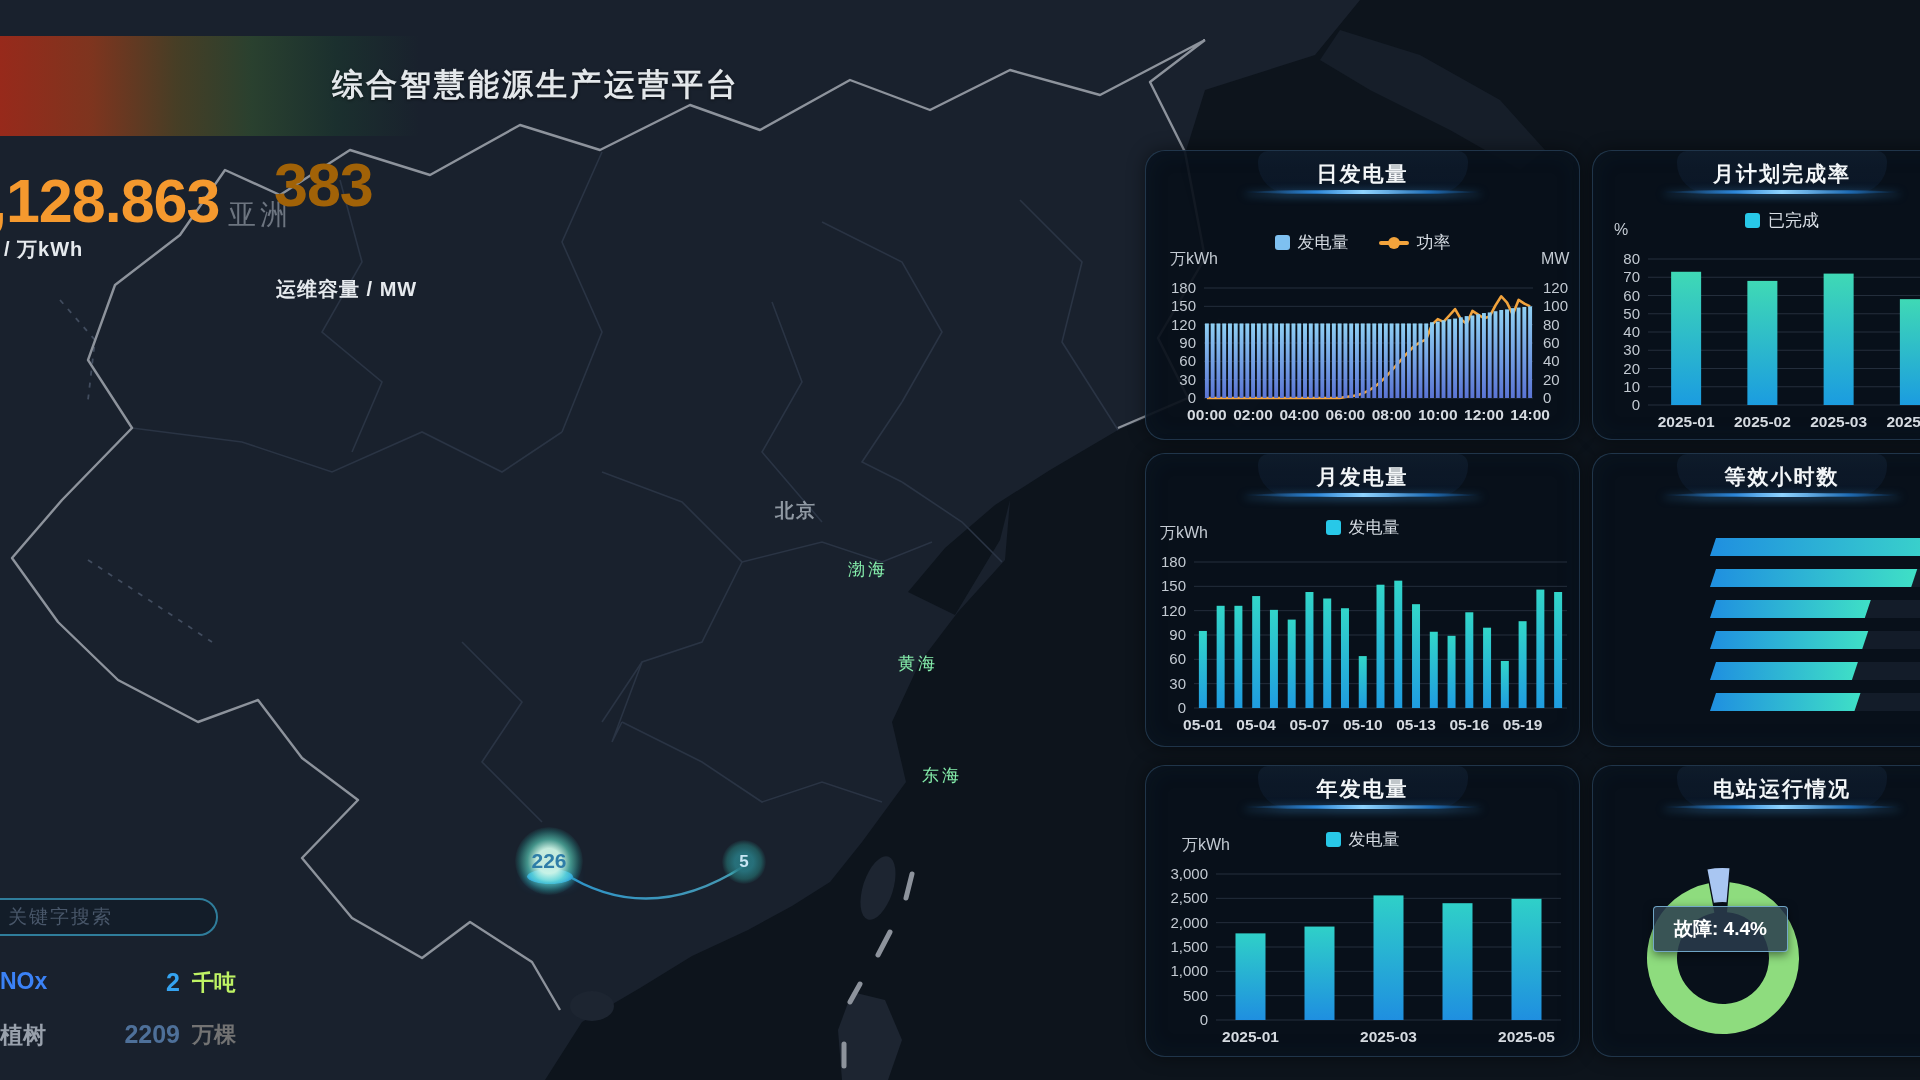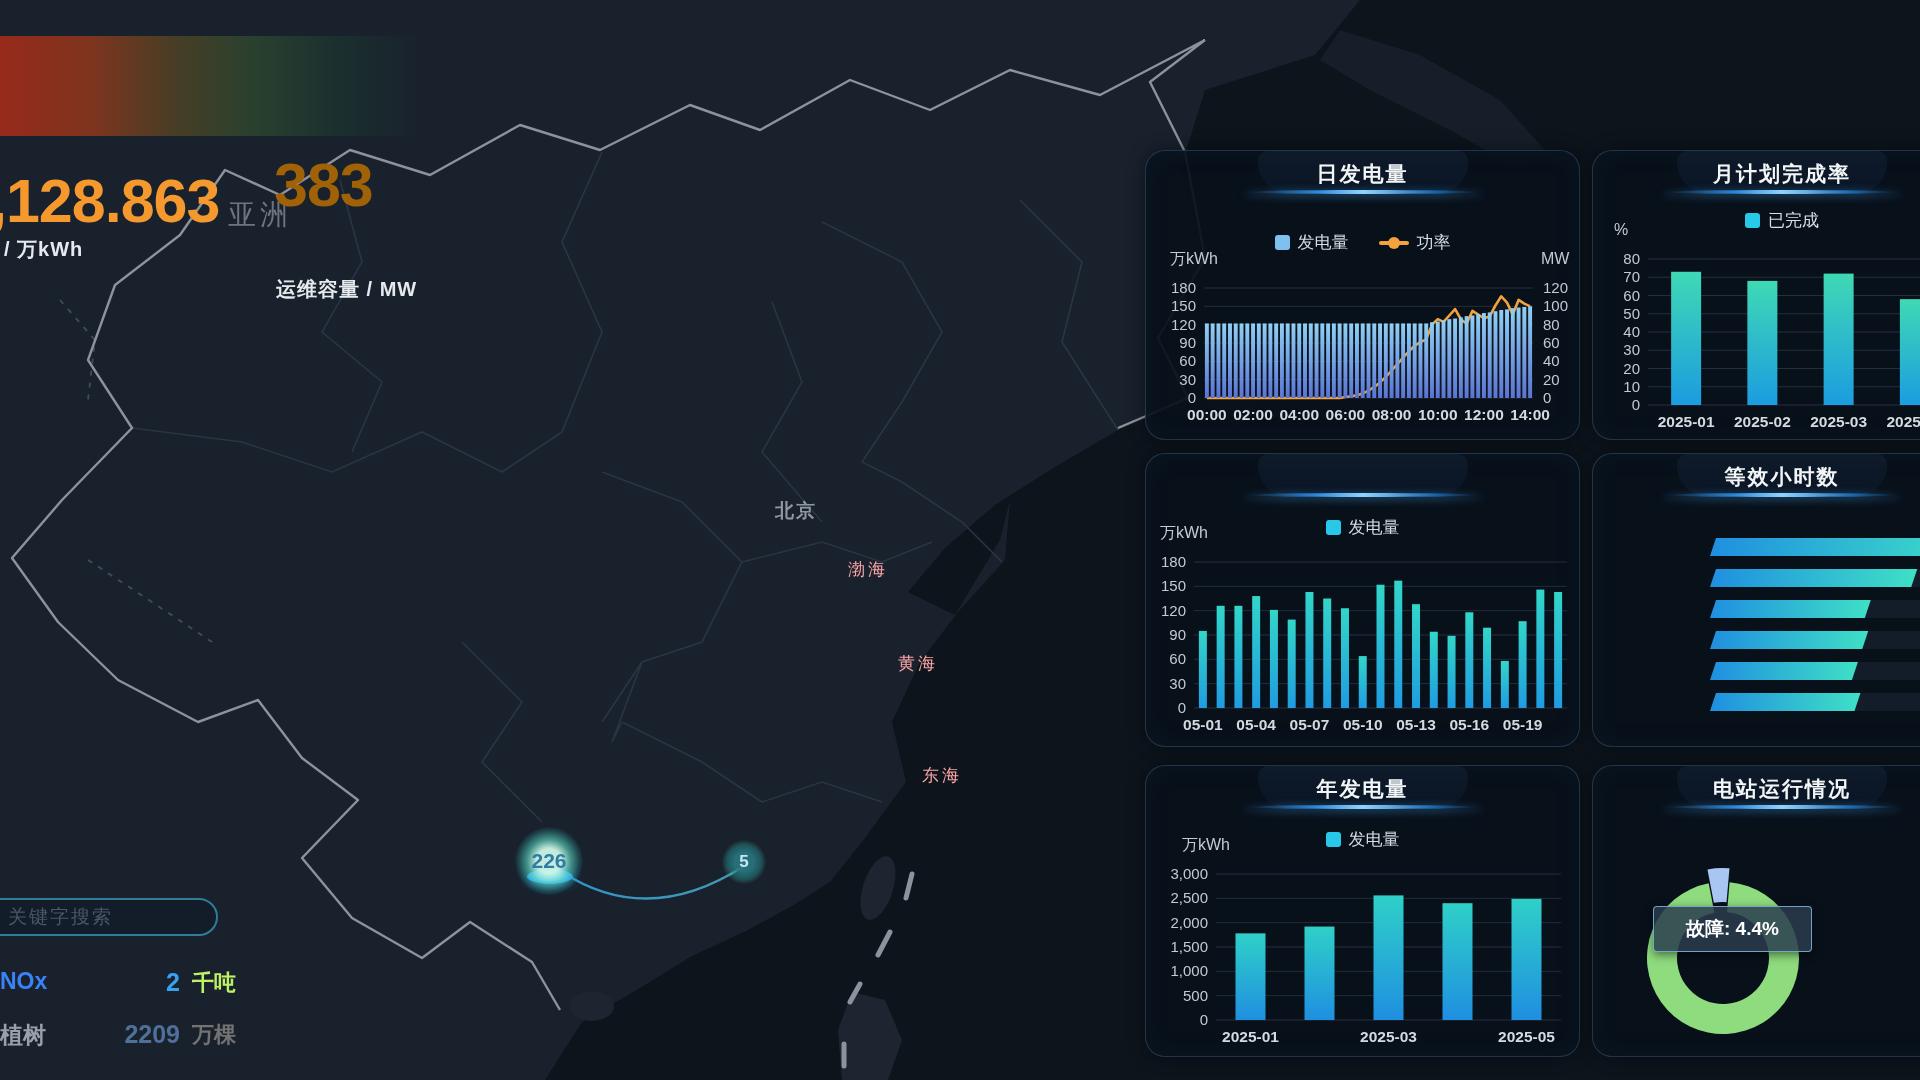--- a/index.html
+++ b/index.html
@@ -5,21 +5,21 @@
   * { margin:0; padding:0; box-sizing:border-box; }
   html,body { width:1920px; height:1080px; overflow:hidden; background:#0d141c;
               font-family:"Liberation Sans","DejaVu Sans",sans-serif; }
   #stage { position:relative; width:1920px; height:1080px; overflow:hidden; }
 
   
   #mapsvg { position:absolute; left:0; top:0; }
   .map-label { position:absolute; color:#4c5560; pointer-events:none; }
   .lbl-continent { font-size:28px; color:#6d7580; letter-spacing:4px; }
   .lbl-city { font-size:19px; color:#9099a3; letter-spacing:2px; }
-  .lbl-sea { font-size:17px; color:#fca5a5; letter-spacing:3px; }
+  .lbl-sea { font-size:17px; color:#86efac; letter-spacing:3px; }
 
   
   .heat-strip { position:absolute; left:0; top:36px; width:420px; height:100px;
     background:linear-gradient(90deg, rgba(158,42,26,.95), rgba(143,56,28,.85) 22%,
       rgba(90,74,34,.7) 42%, rgba(52,84,48,.62) 60%, rgba(30,70,48,.4) 80%, rgba(20,50,40,0));
   }
 
   .main-title { position:absolute; left:332px; top:64px; font-size:31px; font-weight:bold;
     color:#e3e7ea; letter-spacing:3px; text-shadow:0 1px 3px rgba(0,0,0,.6); }
 
@@ -74,21 +74,21 @@
   .legend { position:absolute; width:100%; display:flex; justify-content:center; gap:30px; }
   .lg-item { display:flex; align-items:center; gap:8px; font-size:17px; color:#d8dee5; }
   .lg-sq { width:15px; height:15px; border-radius:3px; }
   .lg-line { position:relative; width:30px; height:4px; border-radius:2px; }
   .lg-line .dot { position:absolute; left:50%; top:50%; transform:translate(-50%,-50%);
     width:12px; height:12px; border-radius:50%; }
   .chart { position:absolute; left:0; top:0; }
   svg text { font-family:"Liberation Sans","DejaVu Sans",sans-serif; }
 
   
-  .tooltip { position:absolute; left:60px; top:140px; padding:9px 32px; border-radius:4px;
+  .tooltip { position:absolute; left:60px; top:140px; padding:9px 20px; border-radius:4px;
     background:rgba(42,60,78,.85); border:1px solid rgba(125,185,220,.85);
     font-size:19px; font-weight:bold; color:#fff; box-shadow:0 3px 10px rgba(0,0,0,.5); }
 </style>
 </head>
 <body>
 
 <div id="stage">
 
   <svg id="mapsvg" width="1920" height="1080" viewBox="0 0 1920 1080">
     <rect x="0" y="0" width="1920" height="1080" fill="#0d141c"></rect>
@@ -126,20 +126,21 @@
     <g stroke="#8d939c" stroke-width="5" stroke-linecap="round">
       <line x1="912" y1="874" x2="906" y2="898"></line>
       <line x1="890" y1="932" x2="878" y2="955"></line>
       <line x1="860" y1="984" x2="850" y2="1002"></line>
       <line x1="844" y1="1044" x2="844" y2="1066"></line>
     </g>
   </svg>
 
   <div class="heat-strip"></div>
 
+  <div class="main-title">综合智慧能源生产运营平台</div>
 
   <div class="map-label lbl-continent" style="left:228px; top:196px;">亚洲</div>
   <div class="map-label lbl-city" style="left:775px; top:498px;font-weight:bold;">北京</div>
   <div class="map-label lbl-sea" style="left:848px; top:558px;">渤海</div>
   <div class="map-label lbl-sea" style="left:898px; top:652px;">黄海</div>
   <div class="map-label lbl-sea" style="left:922px; top:764px;">东海</div>
 
   <div class="stat-num stat-gen">,128.863</div>
   <div class="stat-label" style="left:4px; top:236px;">/ 万kWh</div>
   <div class="stat-num stat-cap">383</div>
@@ -326,20 +327,21 @@
         <text x="169.375" y="276" text-anchor="middle" fill="#d5dae0" font-size="15.5" font-weight="bold">2025-02</text>
         <rect x="230.625" y="122.6" width="30" height="131.4" fill="url(#plan-g)"></rect>
         <text x="245.625" y="276" text-anchor="middle" fill="#d5dae0" font-size="15.5" font-weight="bold">2025-03</text>
         <rect x="306.875" y="148.15" width="30" height="105.85" fill="url(#plan-g)"></rect>
         <text x="321.875" y="276" text-anchor="middle" fill="#d5dae0" font-size="15.5" font-weight="bold">2025-04</text>
       </svg>
   </div>
 
   <div class="panel col1 row2">
     <div class="hdr-band"></div>
+    <div class="panel-title">月发电量</div>
     <div class="legend" style="top:62px;">
       <div class="lg-item">
         <span class="lg-sq" style="background: rgb(40, 200, 232);"></span>
         <span>发电量</span>
       </div>
     </div>
     <svg class="chart" width="435" height="294" viewBox="0 0 435 294">
         <defs>
           <linearGradient id="monthly-g" x1="0" y1="0" x2="0" y2="1">
             <stop offset="0" stop-color="#32d6c9"></stop>

